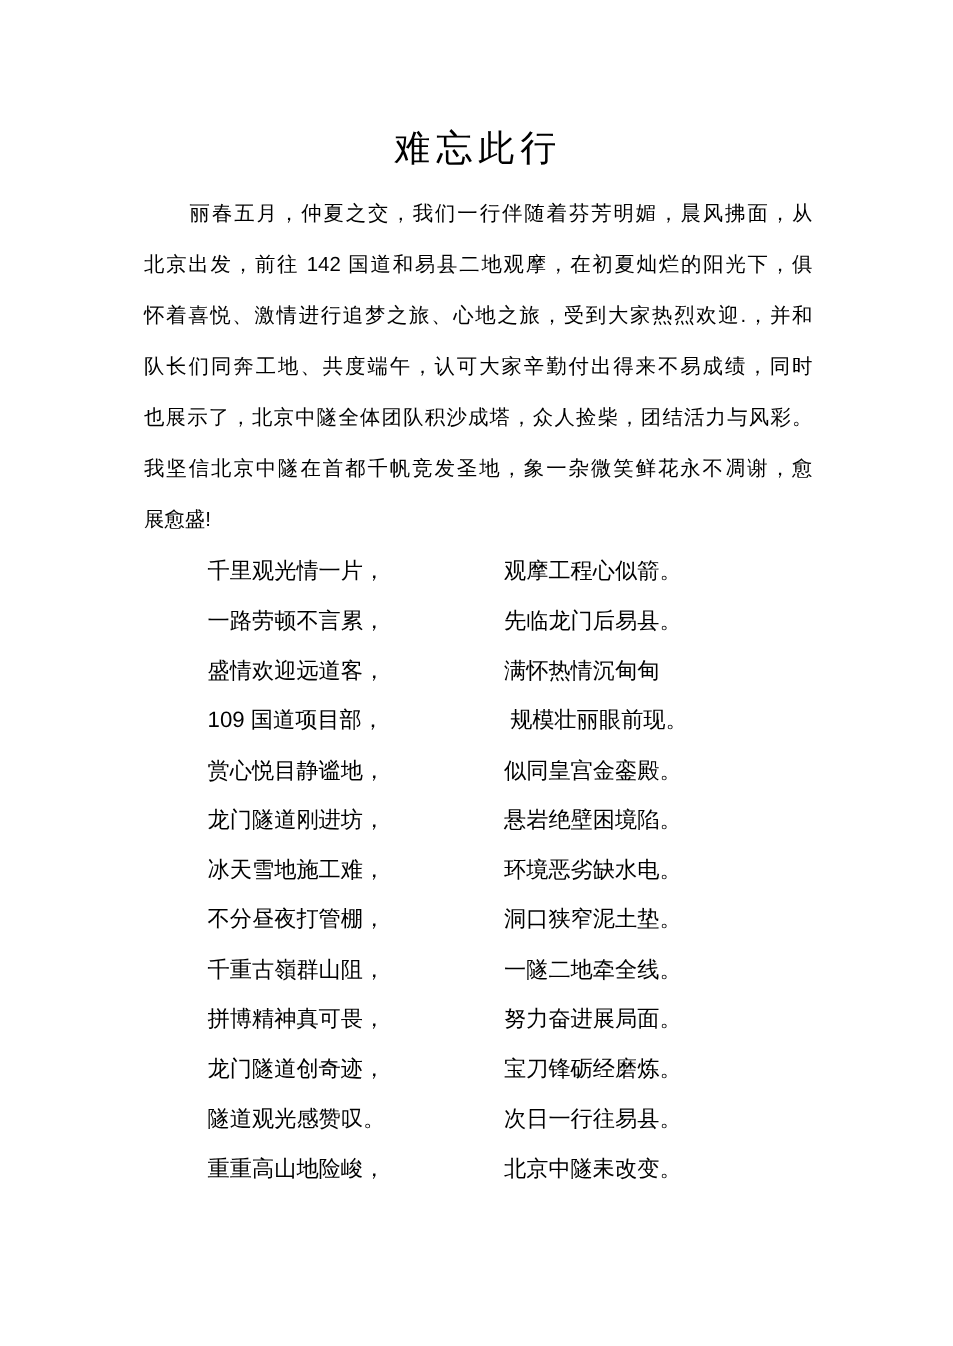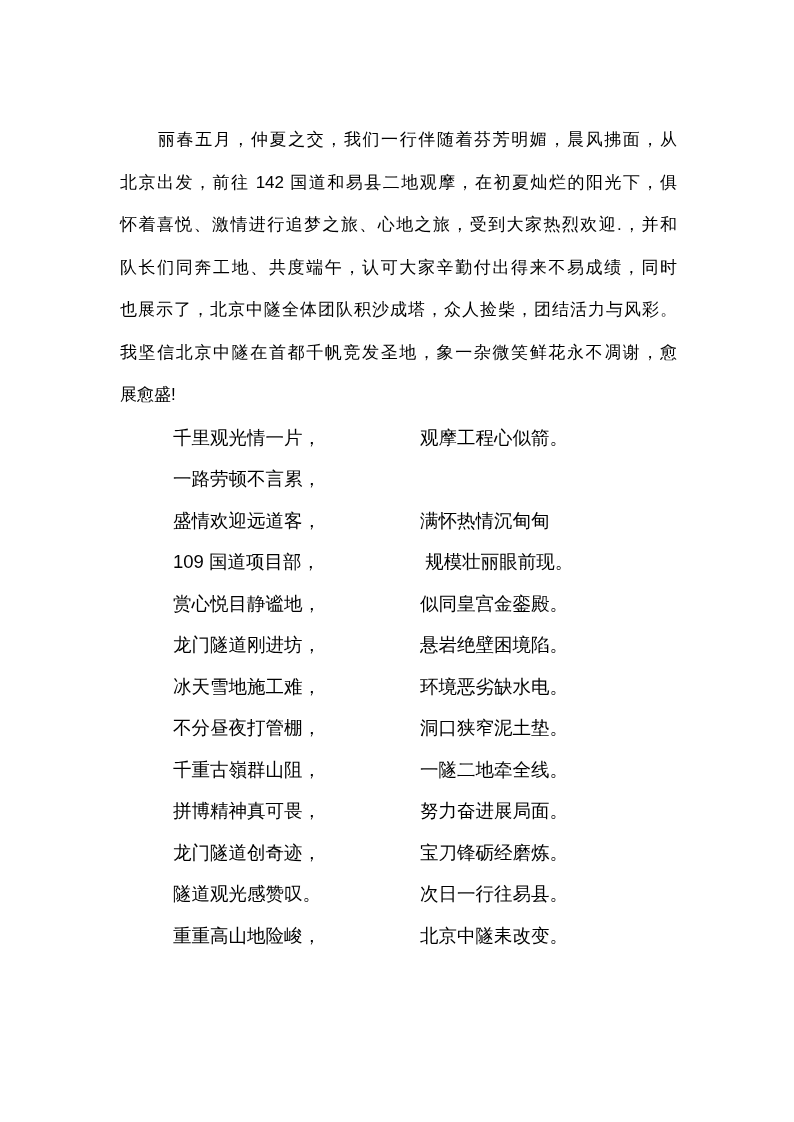--- a/index.html
+++ b/index.html
@@ -58,36 +58,38 @@
   }
   .poem-right {
     white-space: pre;
     text-align: center;
   }
 </style>
 </head>
 <body>
 
 <div class="page">
+  <h1 class="doc-title">难忘此行</h1>
   <div class="paragraph" id="paragraph">
       <div class="para-line first">丽春五月，仲夏之交，我们一行伴随着芬芳明媚，晨风拂面，从</div>
       <div class="para-line">北京出发，前往 142 国道和易县二地观摩，在初夏灿烂的阳光下，俱</div>
       <div class="para-line">怀着喜悦、激情进行追梦之旅、心地之旅，受到大家热烈欢迎.，并和</div>
       <div class="para-line">队长们同奔工地、共度端午，认可大家辛勤付出得来不易成绩，同时</div>
       <div class="para-line">也展示了，北京中隧全体团队积沙成塔，众人捡柴，团结活力与风彩。</div>
       <div class="para-line">我坚信北京中隧在首都千帆竞发圣地，象一杂微笑鲜花永不凋谢，愈</div>
       <div class="para-line last">展愈盛!</div>
     </div>
   <div class="poem" id="poem">
       <div class="poem-row">
         <span class="poem-left">千里观光情一片，</span>
         <span class="poem-right">观摩工程心似箭。</span>
       </div>
       <div class="poem-row">
         <span class="poem-left">一路劳顿不言累，</span>
+        <span class="poem-right">先临龙门后易县。</span>
       </div>
       <div class="poem-row">
         <span class="poem-left">盛情欢迎远道客，</span>
         <span class="poem-right">满怀热情沉甸甸</span>
       </div>
       <div class="poem-row">
         <span class="poem-left">109 国道项目部，</span>
         <span class="poem-right"> 规模壮丽眼前现。</span>
       </div>
       <div class="poem-row">

